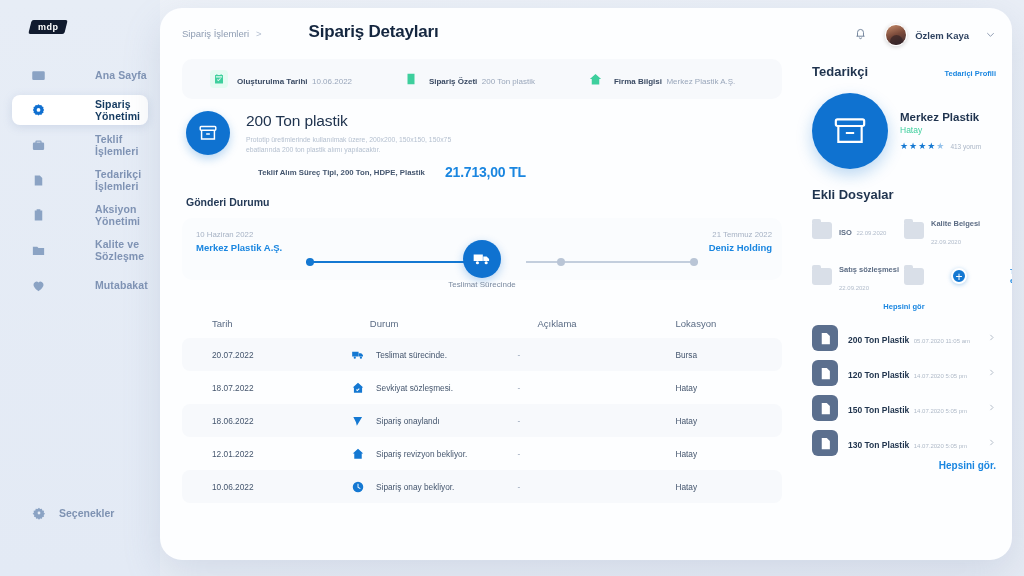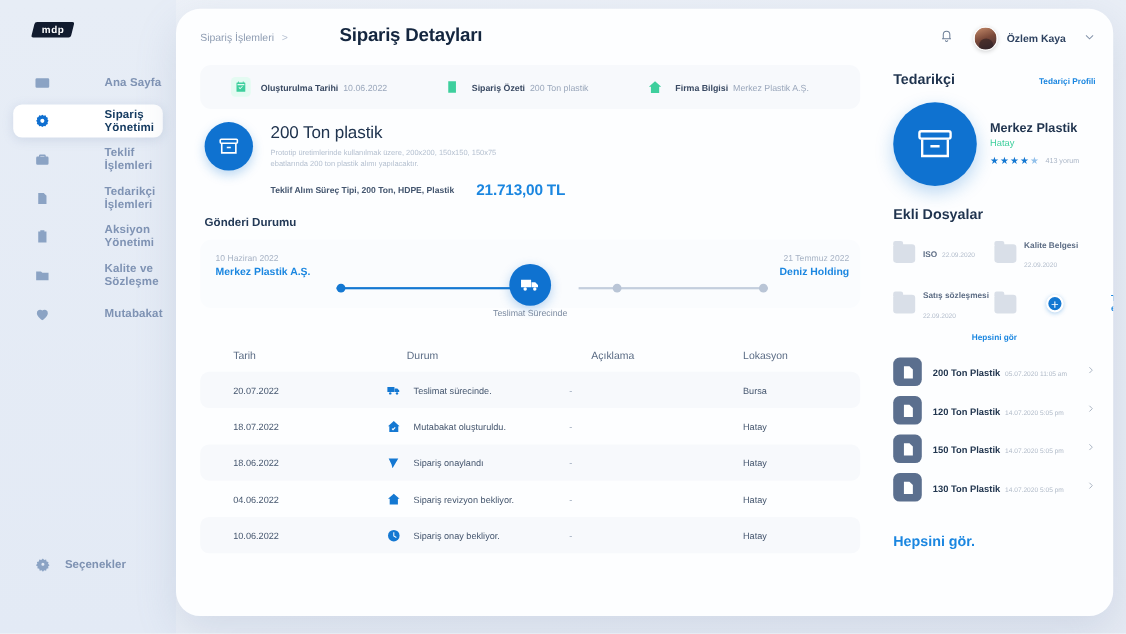--- a/index.html
+++ b/index.html
@@ -121,21 +121,21 @@
     background: #0f72d0; flex: none; margin-right: 16px;
     display: flex; align-items: center; justify-content: center;
     box-shadow: 0 4px 10px rgba(15,114,208,.28);
   }
   .order-body { padding-top: 1px; }
   .order-title { color: #20344f; font-size: 15.5px; letter-spacing: -.1px; }
   .order-desc {
     color: #b5c0d0; font-size: 6.8px; line-height: 9.5px;
     margin-top: 5px; max-width: 215px;
   }
-  .order-meta { display: flex; align-items: center; margin-top: 10px; }
+  .order-meta { display: flex; align-items: center; margin-top: 10px; margin-left: 12px; }
   .order-spec { color: #43556e; font-size: 7.8px; font-weight: bold; }
   .order-price {
     color: #1a86e0; font-size: 14px; font-weight: bold; margin-left: 20px;
     letter-spacing: -.2px;
   }
 
   
   .sec-title { color: #243a57; font-size: 10.5px; font-weight: bold; margin: 16px 0 0 4px; }
   .timeline {
     position: relative; margin-top: 10px; height: 62px;
@@ -248,21 +248,21 @@
   .hist-row { display: flex; align-items: center; margin-top: 9px; }
   .hist-ic {
     width: 26px; height: 26px; border-radius: 6px; background: #5b6f8e;
     flex: none; margin-right: 10px;
     display: flex; align-items: center; justify-content: center;
   }
   .hist-body { flex: 1; }
   .hist-name { color: #22364f; font-size: 8.5px; font-weight: bold; }
   .hist-time { color: #b0bac8; font-size: 6px; margin-top: 1px; }
   .chev { color: #99a5b6; font-size: 10px; }
-  .hist-seeall { text-align: left; color: #1a86e0; font-size: 13px; font-weight: bold; margin-top: 28px; }
+  .hist-seeall { text-align: right; color: #1a86e0; font-size: 10px; font-weight: bold; margin-top: 4px; }
 </style>
 </head>
 <body>
 
 <div id="app">
 
   <div class="sidebar">
     <div class="logo-wrap">
       <div class="logo-mark">
         <span>mdp</span>
@@ -463,42 +463,42 @@
         </div>
 
         <div class="trow">
           <div class="td c-date">18.07.2022</div>
           <div class="c-status">
             <span class="st-ic">
               <svg width="14" height="14" viewBox="0 0 24 24" fill="#1478d2">
                   <path d="M12 3l9 8H3zM5 11h14v9H5zm3.6 4.4l2.2 2.2 4-4-1.2-1.2-2.8 2.8-1-1z"></path>
                 </svg>
             </span>
-            <span class="td">Mutabakat oluşturuldu.</span>
+            <span class="td">Sevkiyat sözleşmesi.</span>
           </div>
           <div class="td dim c-desc">-</div>
           <div class="td c-loc">Hatay</div>
         </div>
 
         <div class="trow zebra">
           <div class="td c-date">18.06.2022</div>
           <div class="c-status">
             <span class="st-ic">
               <svg width="14" height="14" viewBox="0 0 24 24" fill="#1478d2">
                   <path d="M4 5h15L10 20l-1.5-6z"></path>
                 </svg>
             </span>
             <span class="td">Sipariş onaylandı</span>
           </div>
           <div class="td dim c-desc">-</div>
           <div class="td c-loc">Hatay</div>
         </div>
 
         <div class="trow">
-          <div class="td c-date">04.06.2022</div>
+          <div class="td c-date">12.01.2022</div>
           <div class="c-status">
             <span class="st-ic">
               <svg width="14" height="14" viewBox="0 0 24 24" fill="#1478d2">
                   <path d="M12 3l9 8h-2.6v9H5.6v-9H3z"></path>
                 </svg>
             </span>
             <span class="td">Sipariş revizyon bekliyor.</span>
           </div>
           <div class="td dim c-desc">-</div>
           <div class="td c-loc">Hatay</div>

